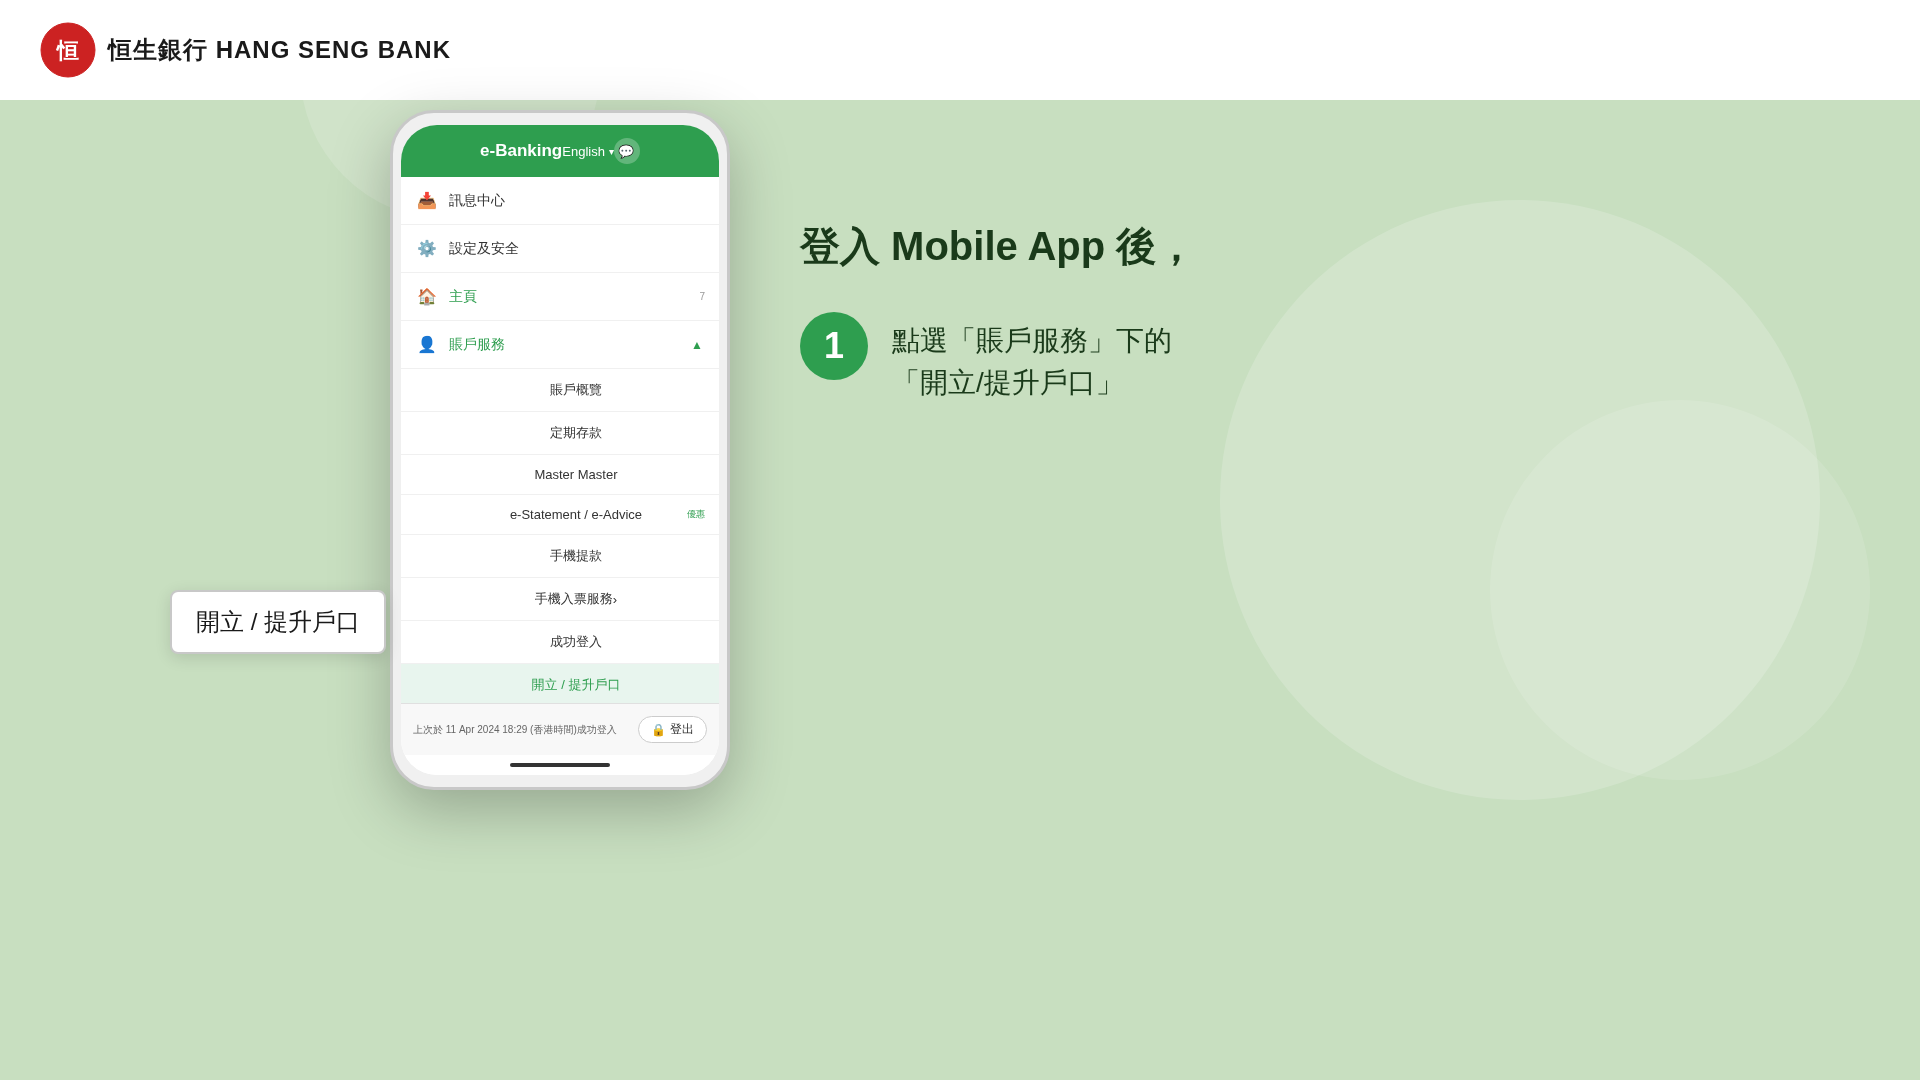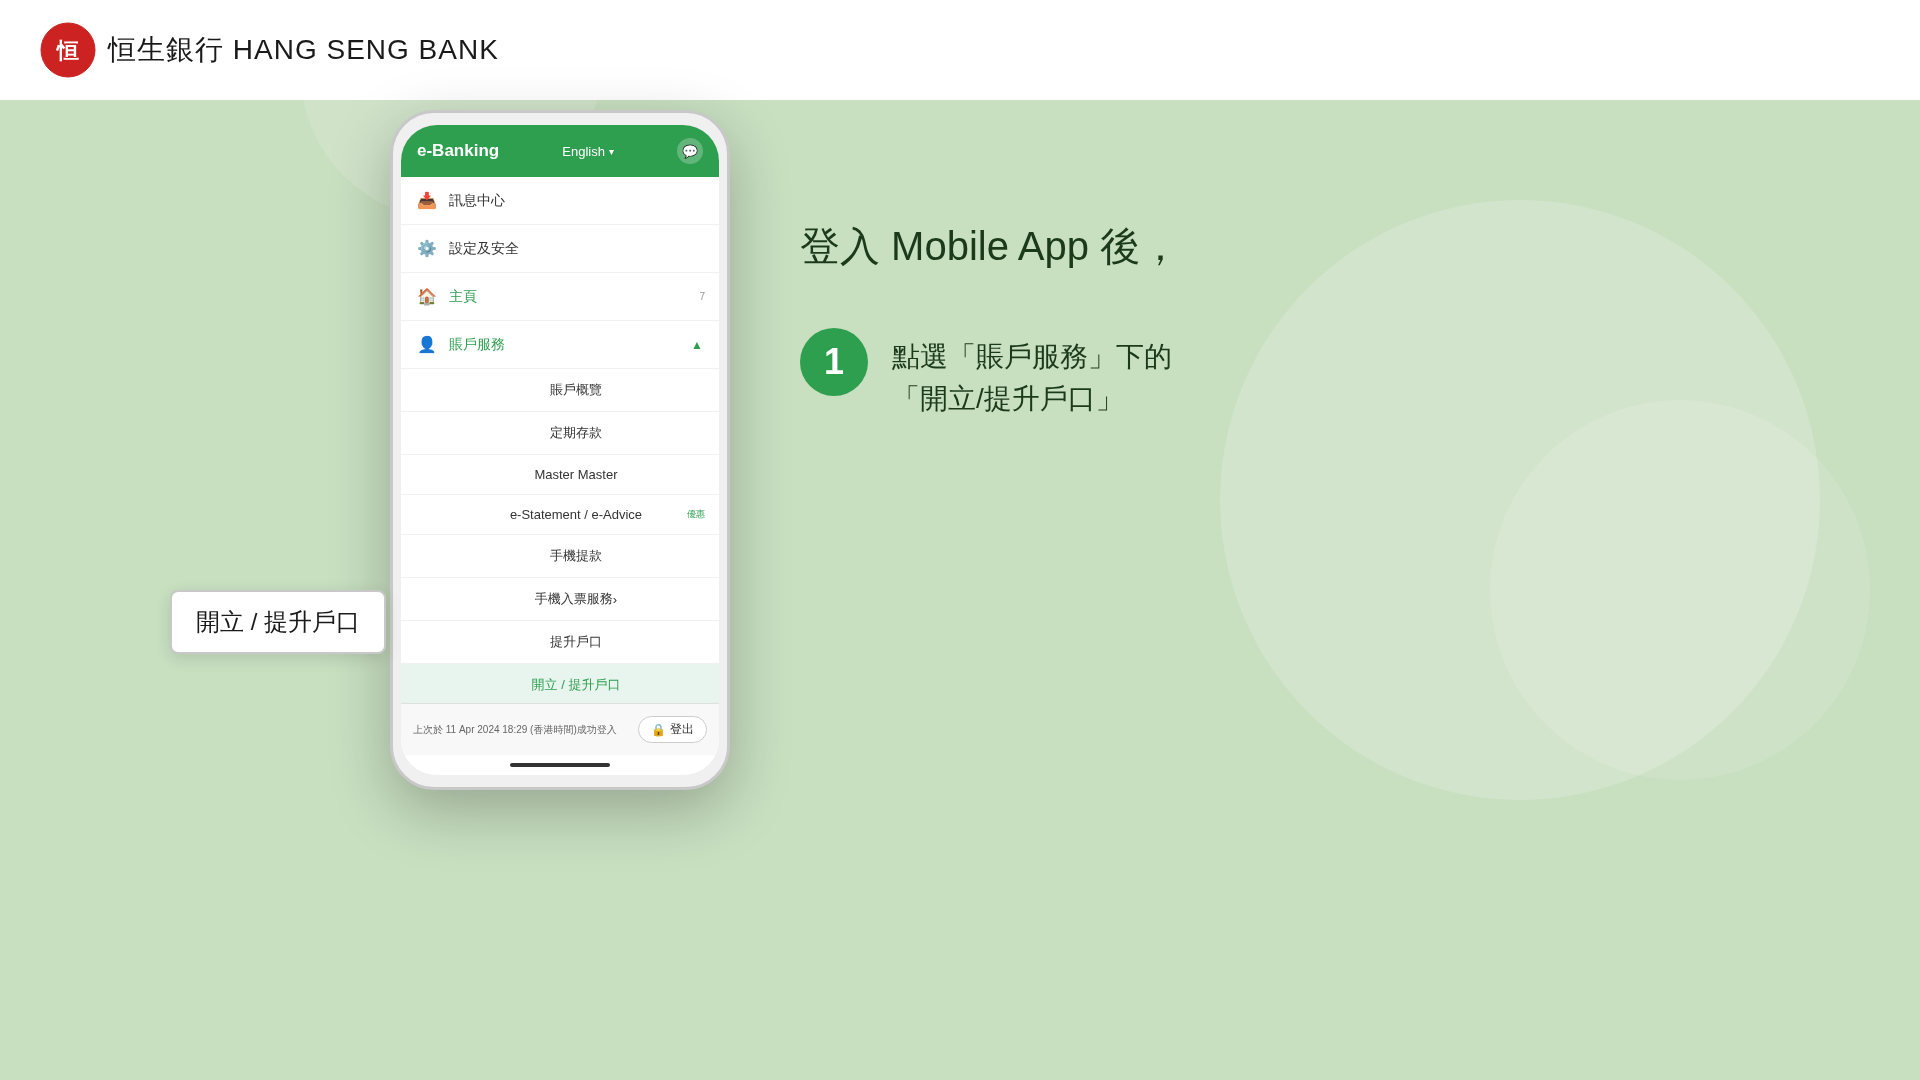--- a/index.html
+++ b/index.html
@@ -37,22 +37,22 @@
       align-items: center;
       gap: 12px;
     }
 
     .logo-icon {
       width: 56px;
       height: 56px;
     }
 
     .logo-text {
-      font-size: 28px;
-      font-weight: normal;
+      font-size: 24px;
+      font-weight: bold;
       color: #1a1a1a;
       letter-spacing: 1px;
       text-align: right;
     }
 
     
     .phone-wrapper {
       position: absolute;
       top: 110px;
       left: 390px;
@@ -80,21 +80,21 @@
       display: flex;
       flex-direction: column;
     }
 
     
     .app-header {
       background: #2e9e4f;
       height: 52px;
       display: flex;
       align-items: center;
-      justify-content: space-between;
+      justify-content: center;
       padding: 0 16px;
       flex-shrink: 0;
     }
 
     .app-title {
       color: white;
       font-size: 17px;
       font-weight: 600;
     }
 
@@ -250,22 +250,22 @@
     .instructions {
       position: absolute;
       top: 220px;
       left: 800px;
       width: 700px;
     }
 
     .instruction-heading {
       font-size: 40px;
       color: #1a3a1a;
-      font-weight: 400;
-      margin-bottom: 56px;
+      font-weight: 700;
+      margin-bottom: 40px;
       line-height: 1.3;
     }
 
     .instruction-step {
       display: flex;
       align-items: flex-start;
       gap: 24px;
     }
 
     .step-number {
@@ -371,21 +371,21 @@
           <span class="right-indicator" style="color:#2e9e4f;font-size:9px;">優惠</span>
         </div>
         <div class="submenu-item">
           <span>手機提款</span>
         </div>
         <div class="submenu-item">
           <span>手機入票服務</span>
           <span class="chevron-right">›</span>
         </div>
         <div class="submenu-item">
-          <span>提升戶口</span>
+          <span>成功登入</span>
         </div>
         <div class="submenu-item highlighted">
           <span>開立 / 提升戶口</span>
         </div>
 
       </div>
 
       <div class="app-bottom">
         <span>上次於 11 Apr 2024 18:29 (香港時間)成功登入</span>
         <div class="logout-btn">

